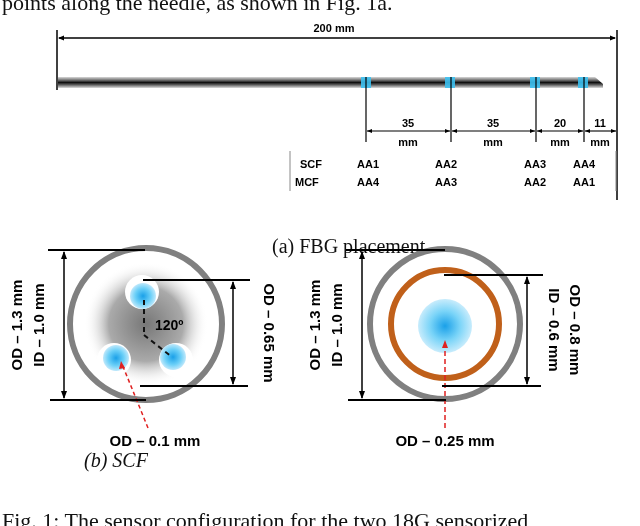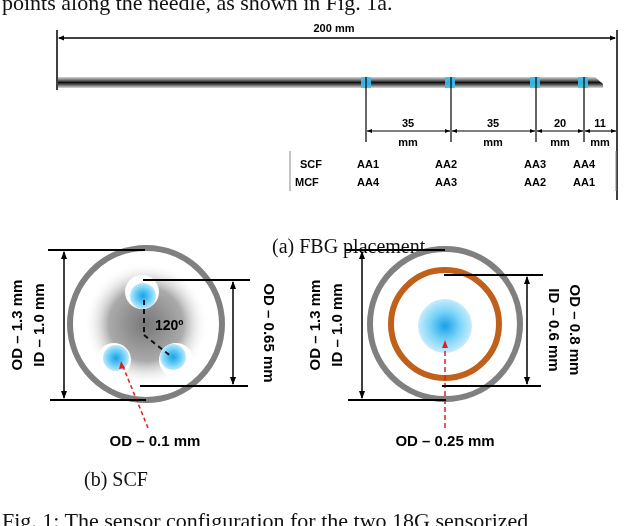--- a/index.html
+++ b/index.html
@@ -170,16 +170,16 @@
   <polygon points="227,36 224,44 230,44" fill="#000"></polygon>
   <polygon points="227,145 224,137 230,137" fill="#000"></polygon>
 
   <text transform="translate(20,85) rotate(-90)" font-size="15" text-anchor="middle">OD – 1.3 mm</text>
   <text transform="translate(42,85) rotate(-90)" font-size="15" text-anchor="middle">ID – 1.0 mm</text>
   <text transform="translate(270,90) rotate(90)" font-size="15" text-anchor="middle">OD – 0.8 mm</text>
   <text transform="translate(249,90) rotate(90)" font-size="15" text-anchor="middle">ID – 0.6 mm</text>
   <text x="145" y="206" font-size="15" text-anchor="middle">OD – 0.25 mm</text>
 </svg>
 
-<div class="abs caption serif" style="left:84px; top:468px;">(b) SCF</div>
+<div class="abs caption serif" style="left:84px; top:449px;font-style:italic;">(b) SCF</div>
 <div class="abs caption serif" style="left:328px; top:476px;margin-top:48px;">(c) MCF</div>
 
 <div class="abs body-text serif" style="left:2px; top:508px;">Fig. 1: The sensor configuration for the two 18G sensorized</div>
 
 </body></html>

